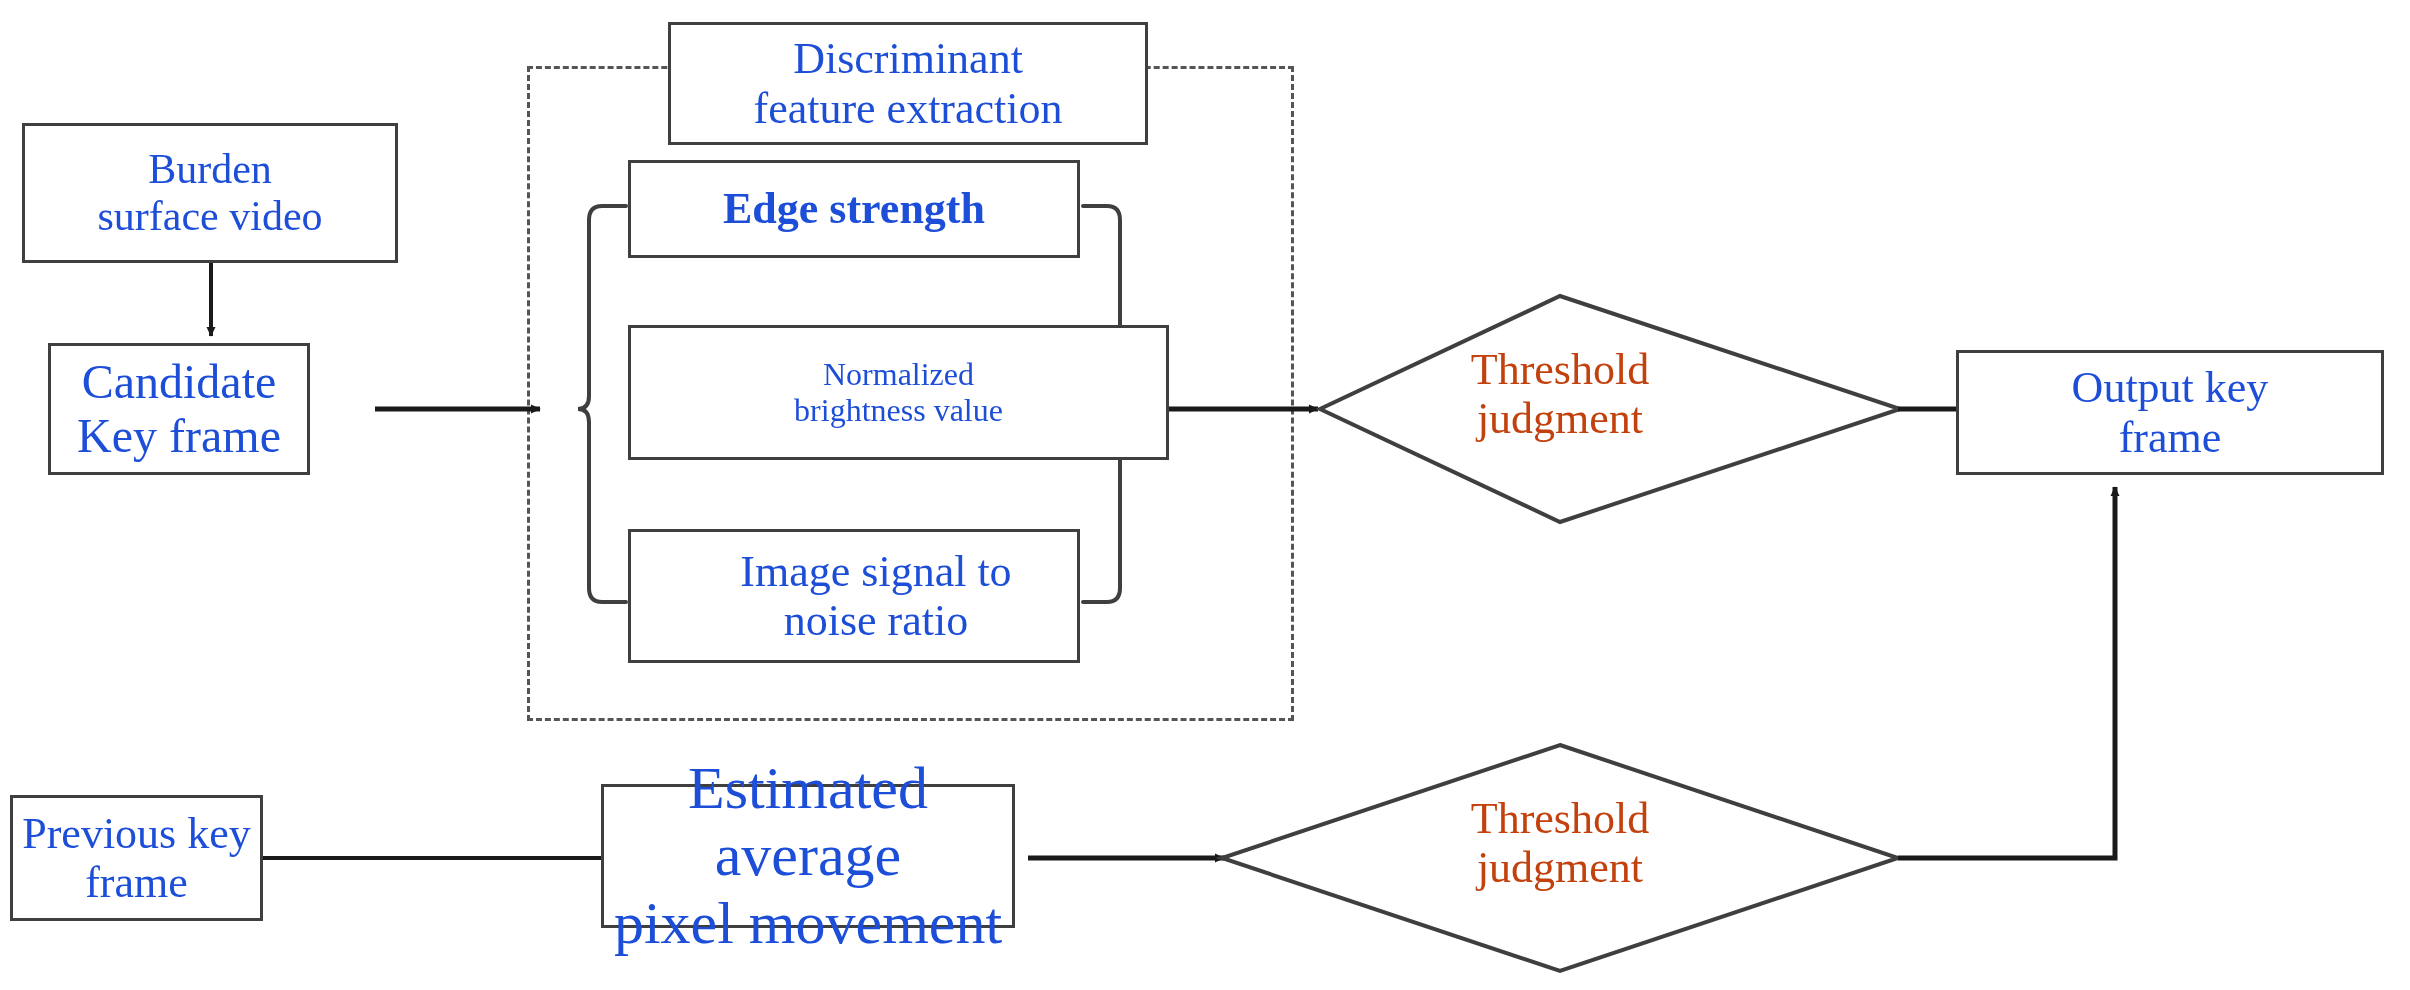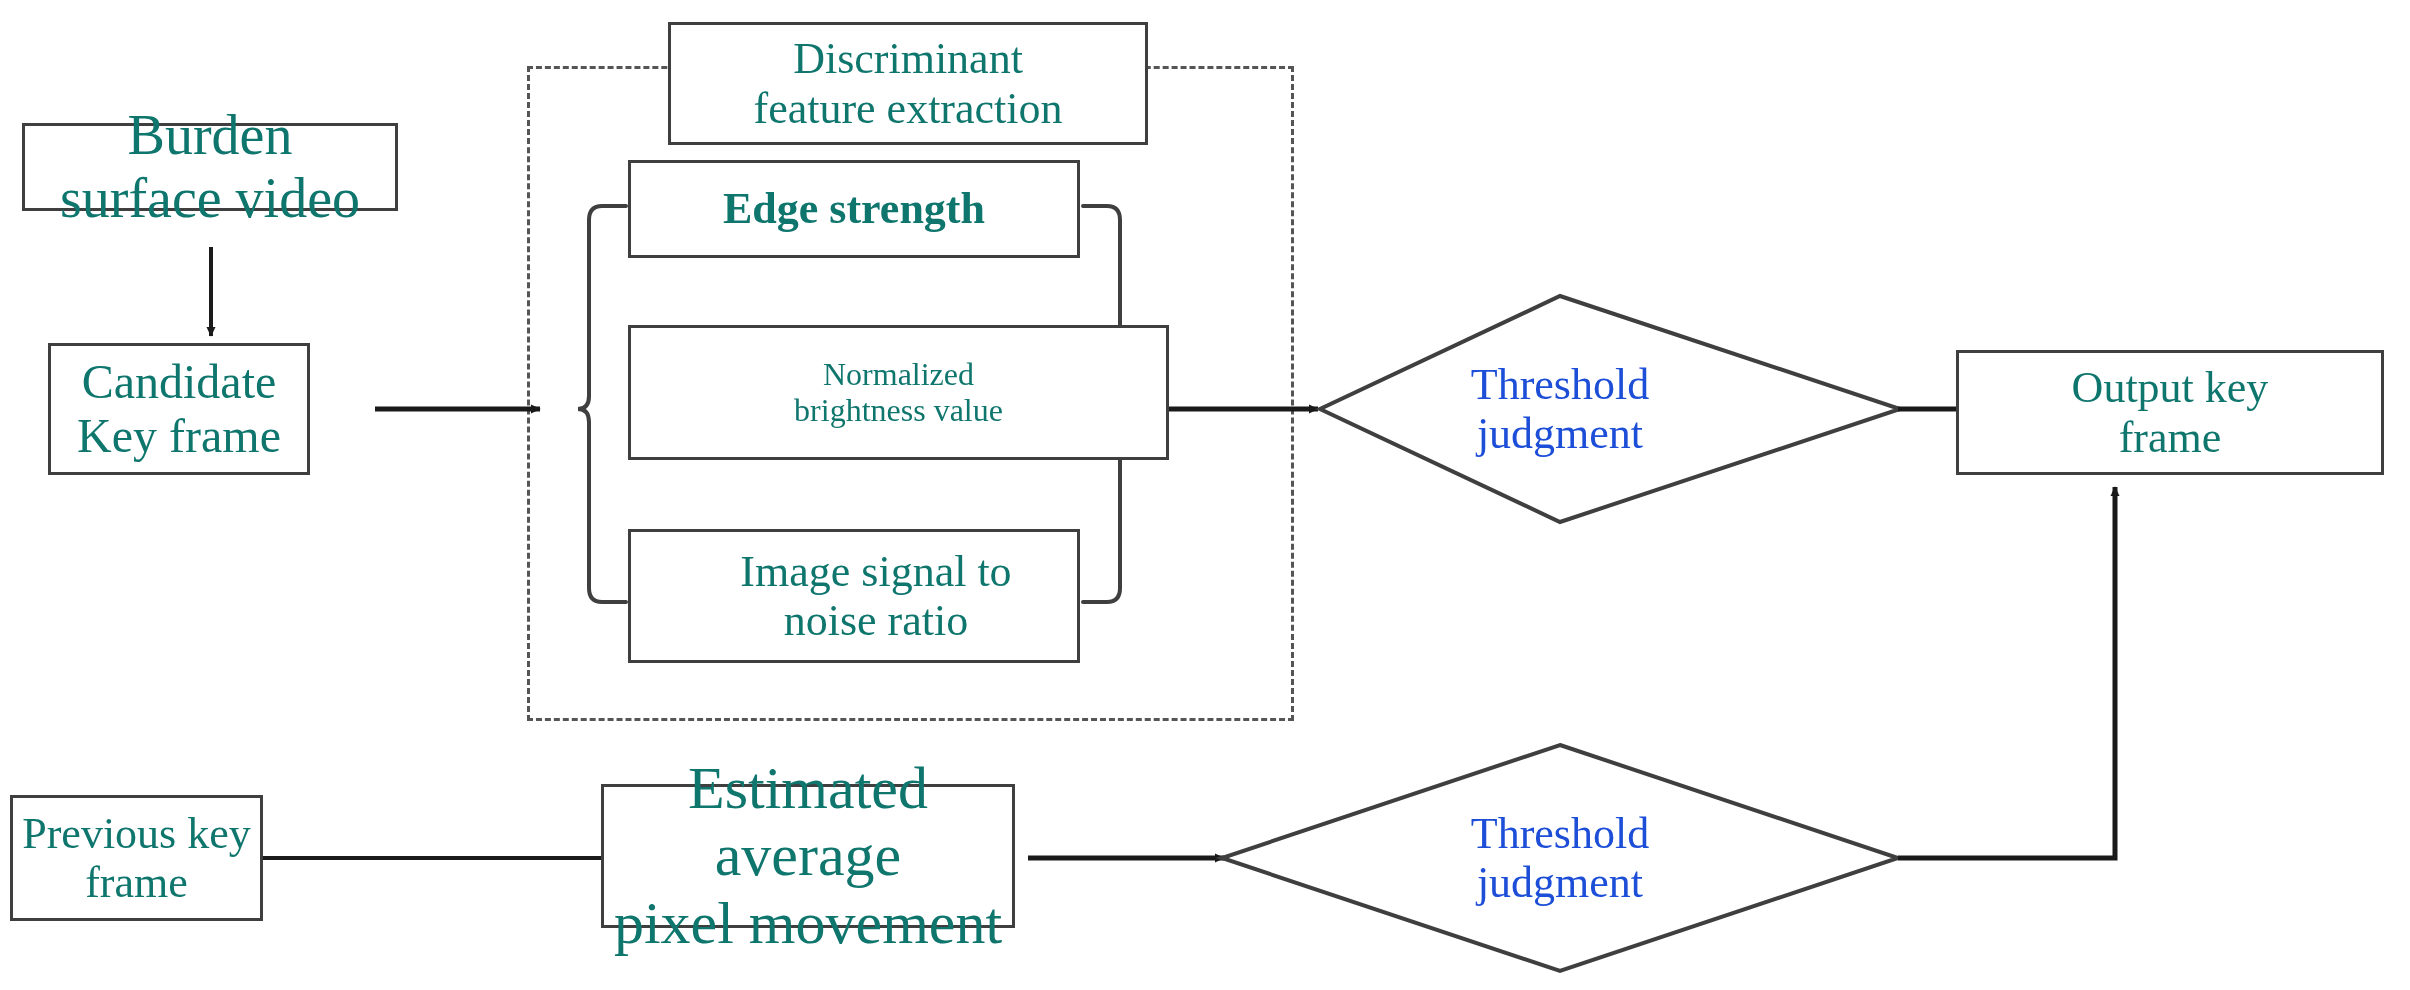--- a/index.html
+++ b/index.html
@@ -26,39 +26,38 @@
     height: 990px;
     pointer-events: none;
   }
   .node {
     position: absolute;
     box-sizing: border-box;
     display: flex;
     align-items: center;
     justify-content: center;
     text-align: center;
-    color: #0f766e;
+    color: #1d4ed8;
     line-height: 1.12;
   }
   .boxnode {
     border: 3px solid #3f3f3f;
     background: #ffffff;
   }
   .node .txt {
     display: block;
     width: 100%;
     white-space: pre-line;
   }
   .diamond-label {
     position: absolute;
     display: flex;
-    align-items: center;
     justify-content: center;
     text-align: center;
-    color: #1d4ed8;
+    color: #c2410c;
     line-height: 1.12;
     white-space: pre-line;
   }
   .dashed-group {
     position: absolute;
     border: 3px dashed #555555;
     background: transparent;
   }
 </style>
 </head>
@@ -115,21 +114,21 @@
 
     <g>
       <polygon points="1560,745 1898,858 1560,971 1222,858" fill="#ffffff" stroke="#3f3f3f" stroke-width="4"></polygon>
     </g>
 
     <g>
       <path d="M 1898,858 L 2115,858 L 2115,487" fill="none" stroke="#1a1a1a" stroke-width="5" marker-end="url(#ah)"></path>
     </g>
   </svg>
 
-  <div class="node boxnode" style="left:22px; top:123px; width:376px; height:88px; font-size:56px;">
+  <div class="node boxnode" style="left:22px; top:123px; width:376px; height:140px; font-size:42px;">
     <span class="txt">Burden
 surface video</span>
   </div>
 
   <div class="node boxnode" style="left:48px; top:343px; width:262px; height:132px; font-size:48px;">
     <span class="txt">Candidate
 Key frame</span>
   </div>
 
   <div class="node boxnode" style="left:668px; top:22px; width:480px; height:123px; font-size:44px;">

